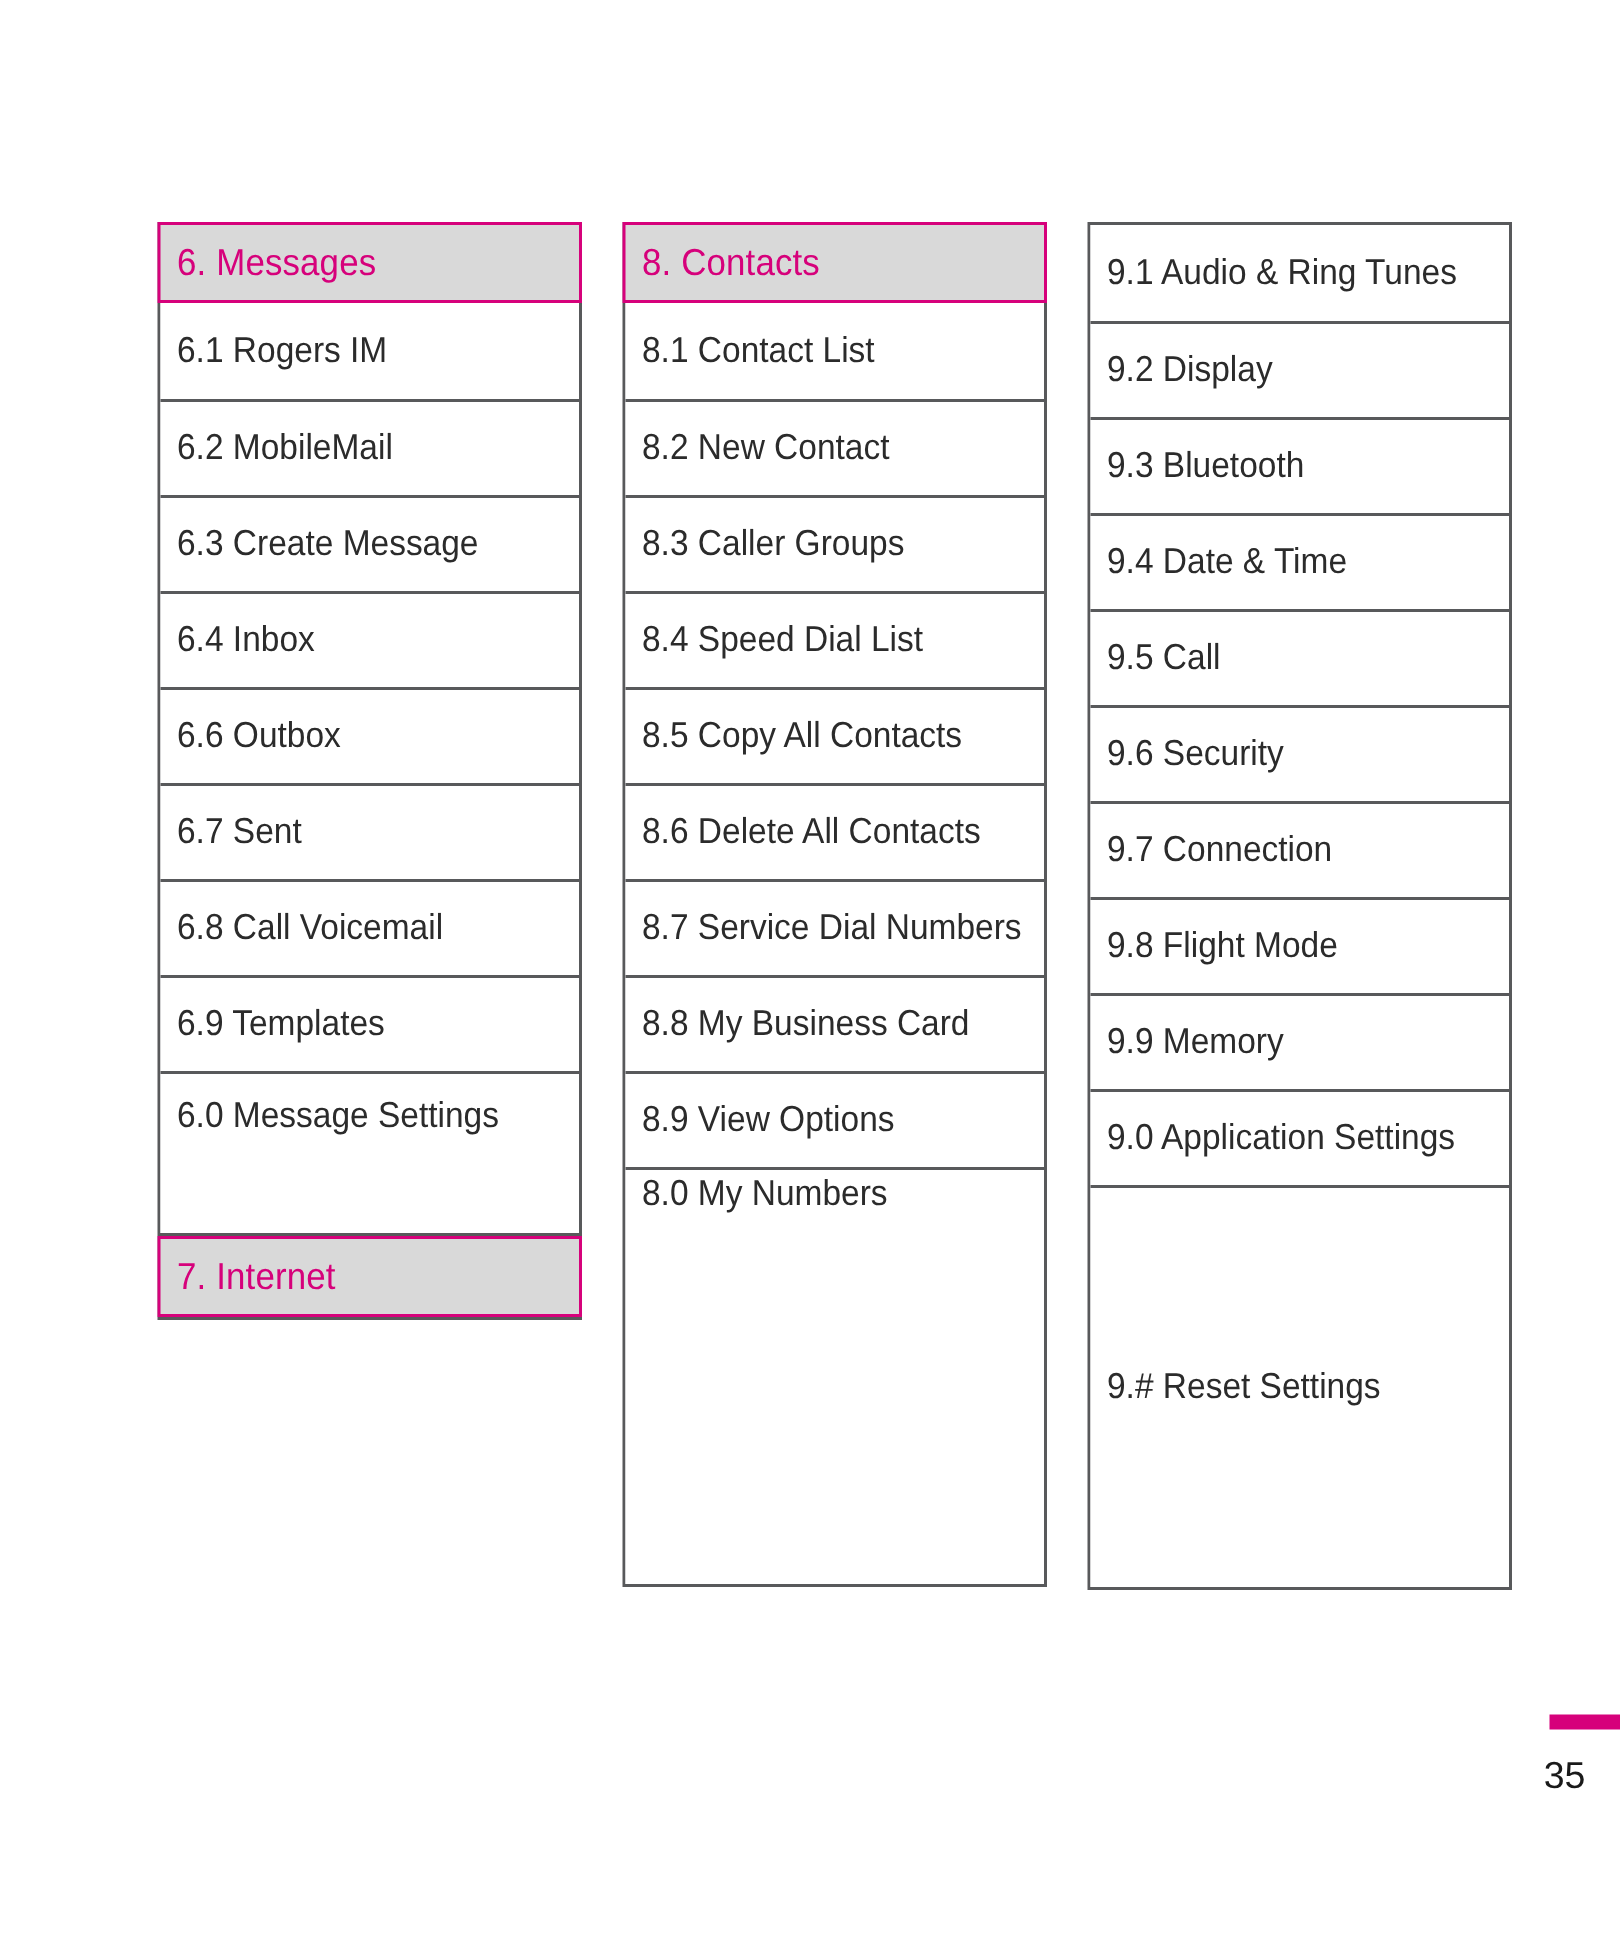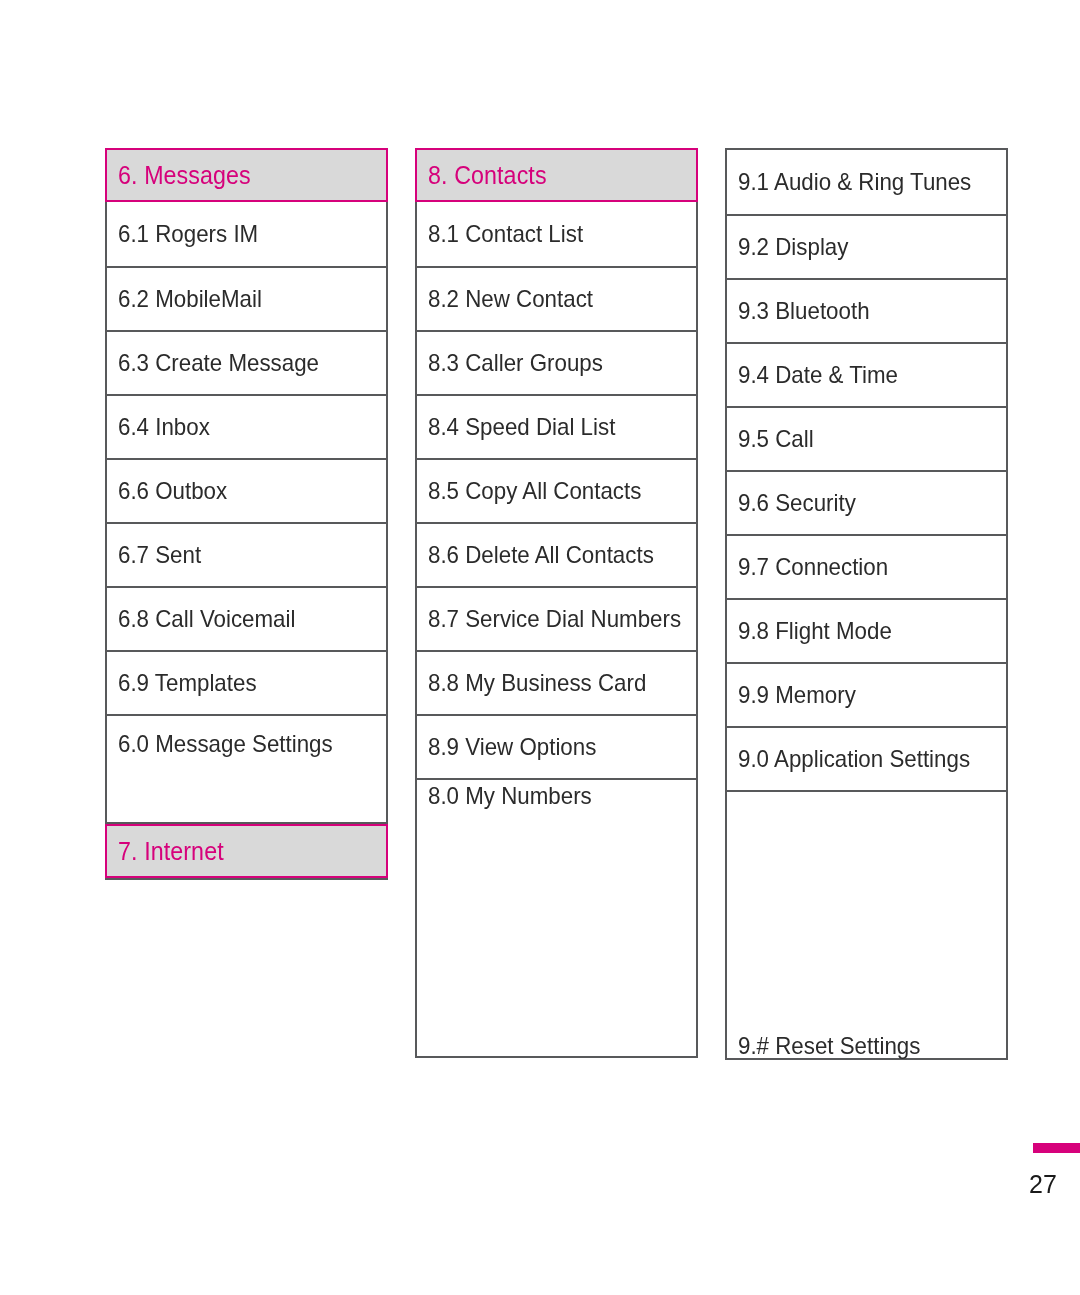--- a/index.html
+++ b/index.html
@@ -104,21 +104,21 @@
     color: #2b2b2b;
     font-size: 24px;
     font-weight: 400;
     line-height: 1;
     transform: scaleX(0.93);
     transform-origin: left center;
     white-space: nowrap;
   }
   
   .menu-row.tall-2 { height: 108px; align-items: flex-start; padding-top: 16px; }
-  .menu-row.tall-5 { height: 268px; align-items: flex-end; padding-top: 0; }
+  .menu-row.tall-5 { height: 268px; align-items: center; padding-top: 0; }
   .menu-row.tall-7 { height: 278px; align-items: flex-start; padding-top: 4px; }
 
   
   .footer-bar {
     position: absolute;
     left: 1012px;
     top: 1143px;
     width: 68px;
     height: 10px;
     background: #d6017b;
@@ -256,15 +256,15 @@
         </div>
         <div class="menu-row tall-5">
           <span class="row-label">9.# Reset Settings</span>
         </div>
       </div>
     </div>
 
   </div>
 
   <div class="footer-bar"></div>
-  <div class="page-number">27</div>
+  <div class="page-number">35</div>
 
 </div>
 
 </body></html>

